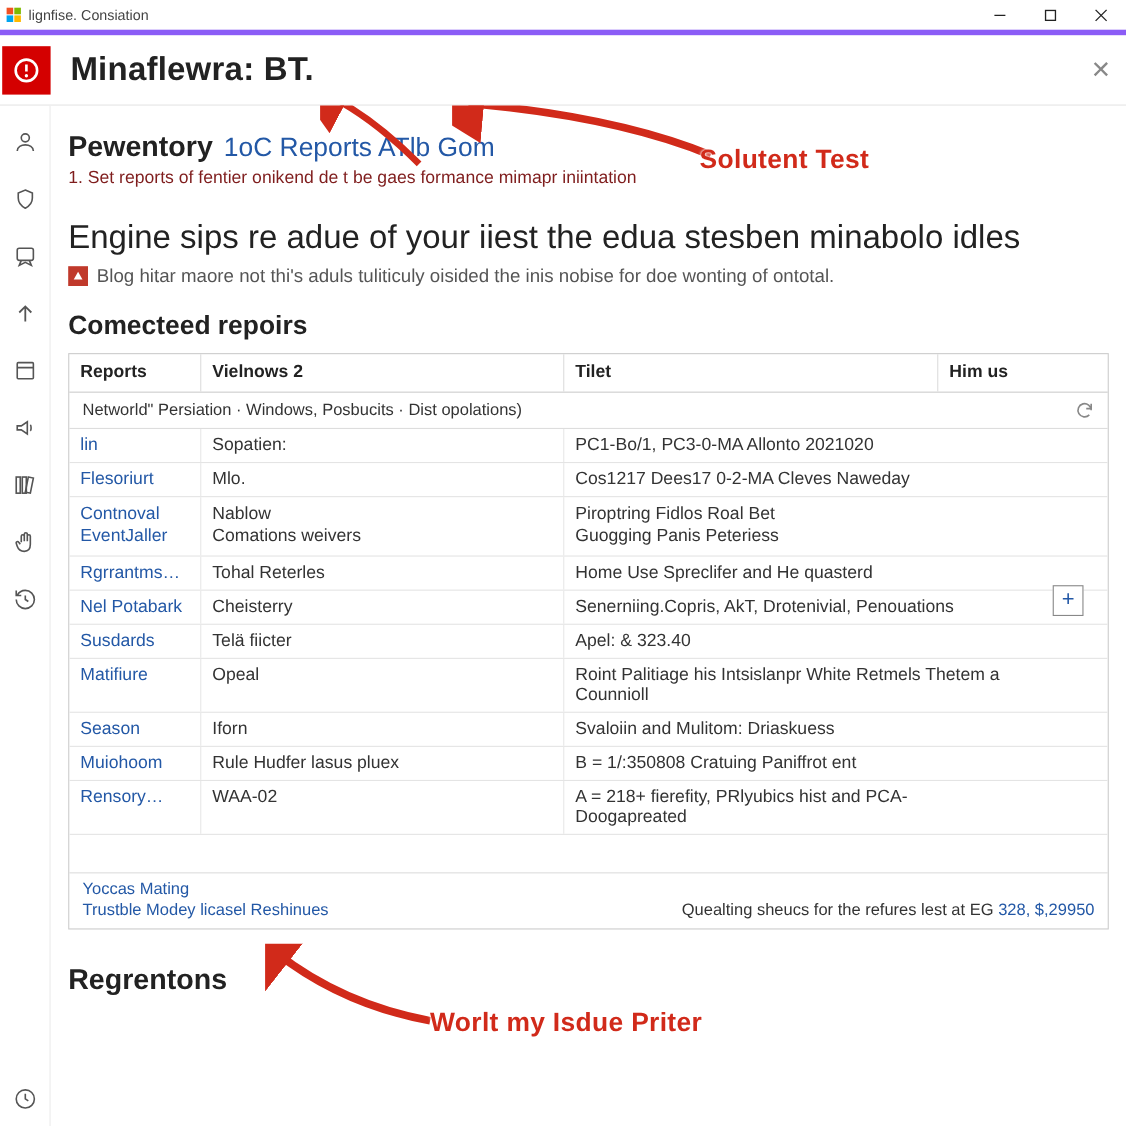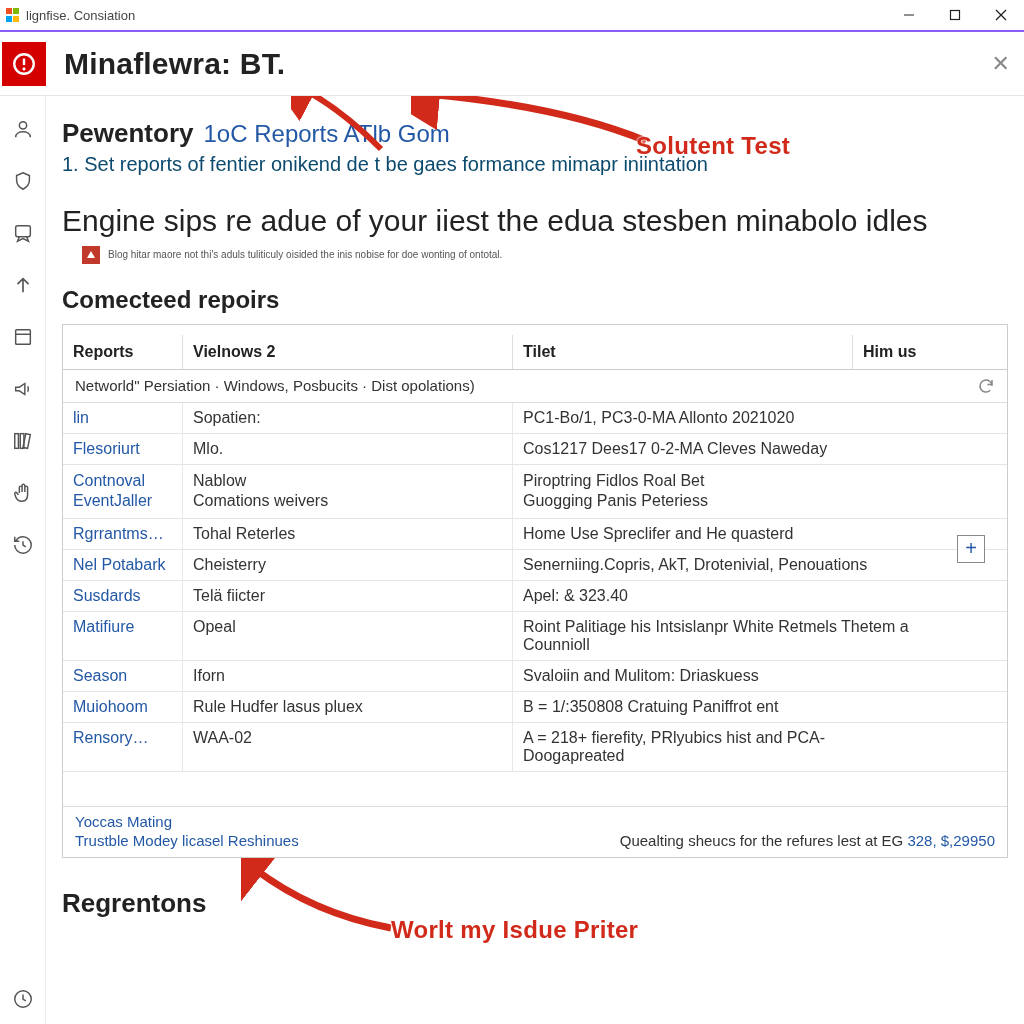--- a/index.html
+++ b/index.html
@@ -12,21 +12,21 @@
     height: 1024px;
     overflow: hidden;
     position: relative;
   }
   
   .titlebar {
     height: 32px;
     display: flex;
     align-items: center;
     padding: 0 0 0 6px;
-    border-bottom: 2px solid #8b5cf6;
+    border-bottom: 5px solid #8b5cf6;
   }
   .win-logo {
     display: inline-flex;
     flex-wrap: wrap;
     width: 14px; height: 14px;
     gap: 1px;
     margin-right: 6px;
   }
   .win-logo span { width: 6px; height: 6px; }
   .titlebar .title { font-size: 13px; color: #444; }
@@ -86,34 +86,33 @@
   .main {
     flex: 1;
     padding: 22px 16px 8px 16px;
     overflow-y: auto;
     position: relative;
   }
 
   .bc-line { display: flex; align-items: baseline; gap: 10px; flex-wrap: wrap; }
   .bc-strong { font-size: 26px; font-weight: 700; color: #222; }
   .bc-link { font-size: 24px; color: #2358a6; }
-  .bc-sub { font-size: 20px; color: #0c4a6e; margin-top: 4px; }
+  .bc-sub { font-size: 16px; color: #7f1d1d; margin-top: 4px; }
 
   h2.headline {
     font-size: 30px;
     font-weight: 400;
     color: #222;
     line-height: 1.25;
     margin-top: 26px;
   }
   .blog-line {
     display: flex; align-items: center; gap: 8px;
-    font-size: 10px; color: #555;
+    font-size: 17px; color: #555;
     margin-top: 6px;
-    margin-left: 20px;
   }
   .blog-badge {
     width: 18px; height: 18px; background: #c0392b;
     display: flex; align-items: center; justify-content: center;
   }
   .blog-badge svg { width: 10px; height: 10px; fill: #fff; }
 
   h3.section {
     font-size: 24px; font-weight: 700;
     margin-top: 22px;
@@ -121,21 +120,20 @@
   }
 
   .report-box {
     border: 1px solid #ccc;
     position: relative;
   }
   .rb-head {
     display: grid;
     grid-template-columns: 120px 330px 340px 1fr;
     border-bottom: 1px solid #ccc;
-    margin-top: 10px;
   }
   .rb-head > div {
     padding: 8px 10px;
     font-size: 16px;
     font-weight: 700;
     border-right: 1px solid #ddd;
   }
   .rb-head > div:last-child { border-right: 0; }
   .rb-crumb {
     padding: 7px 12px;

